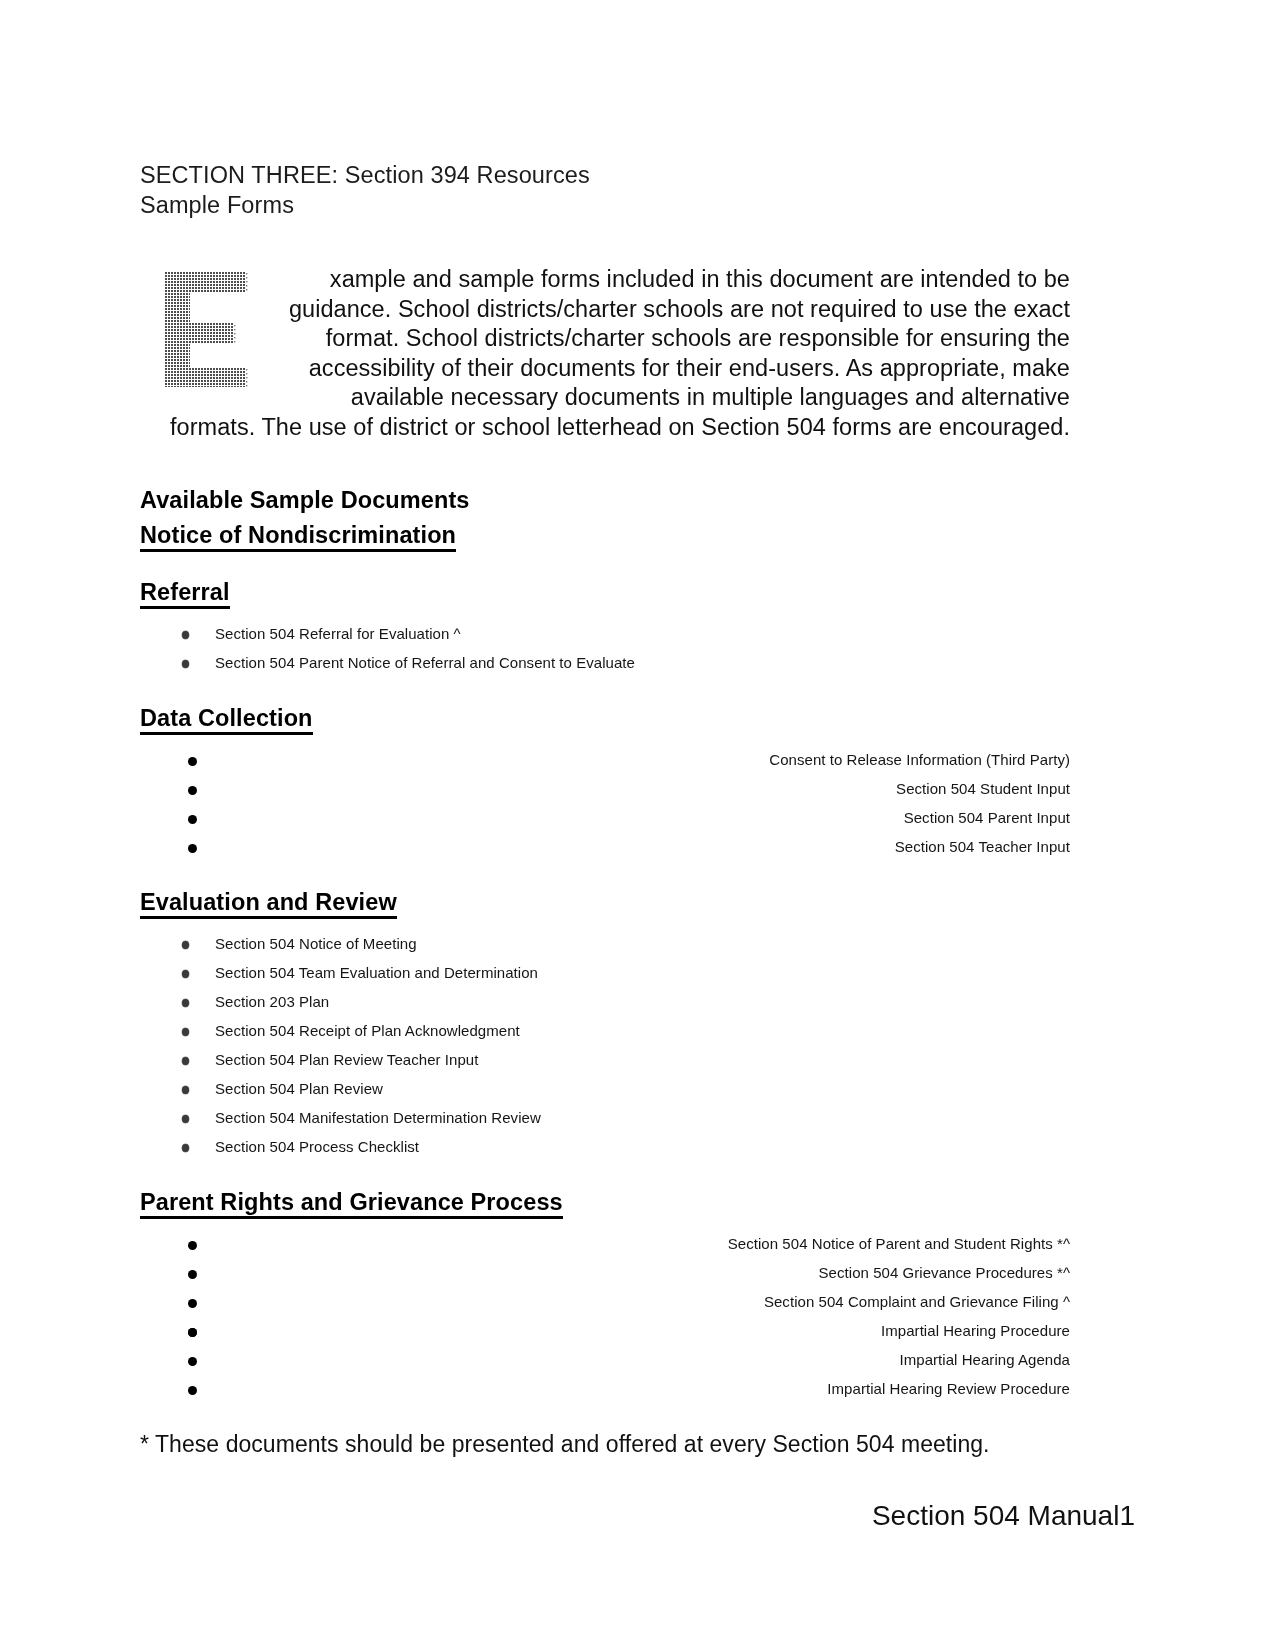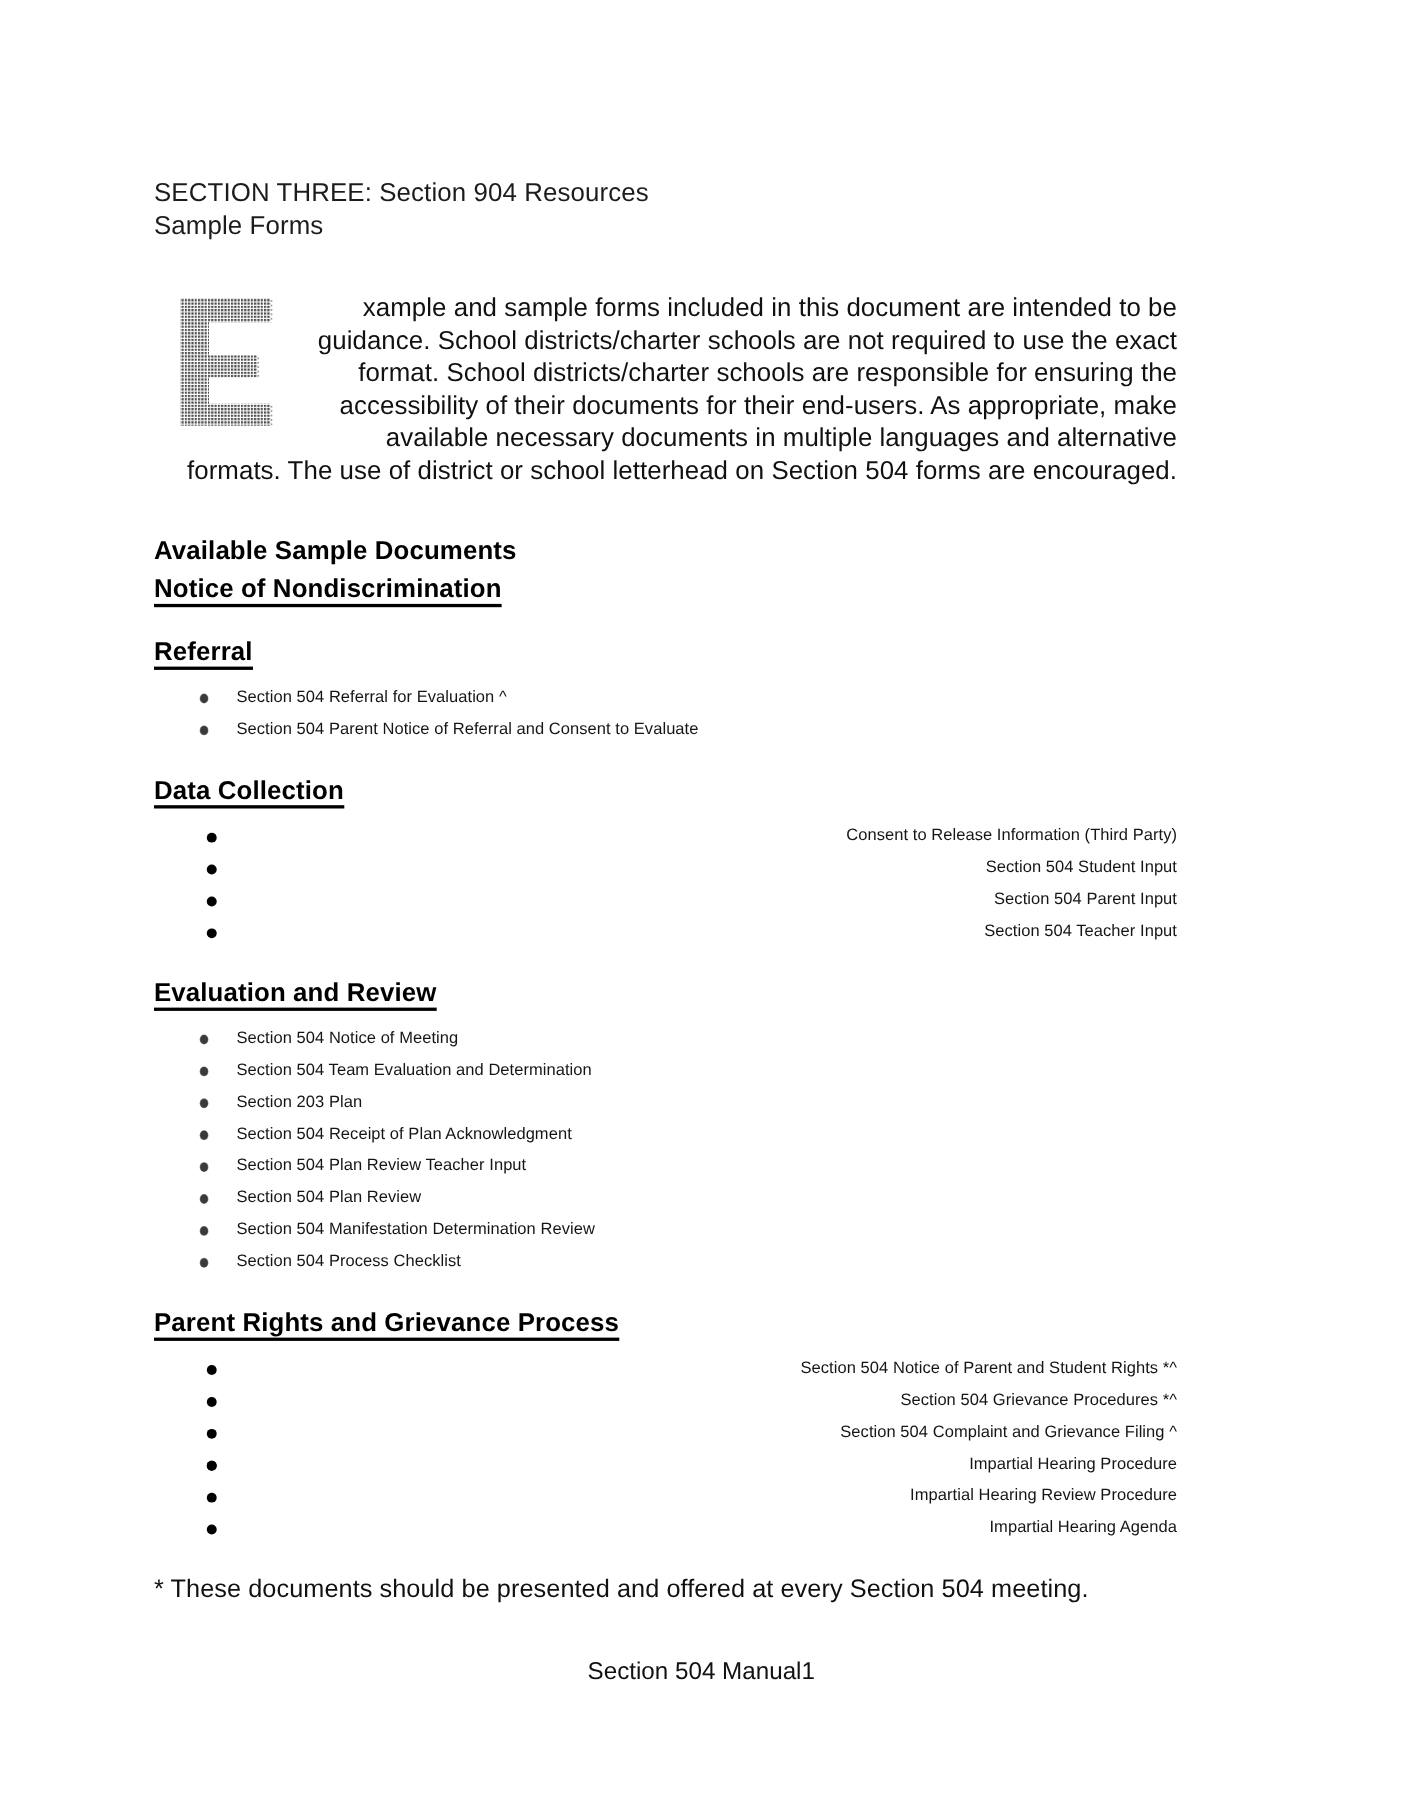--- a/index.html
+++ b/index.html
@@ -132,35 +132,35 @@
     letter-spacing: 0.05px;
   }
 
   
   .page-footer {
     position: absolute;
     left: 140px;
     right: 140px;
     bottom: 118px;
     display: flex;
-    justify-content: center;
+    justify-content: flex-end;
     align-items: baseline;
-    font-size: 22px;
+    font-size: 28px;
     color: #111;
   }
 </style>
 </head>
 <body>
 
 <div class="page">
 
   <div class="content">
 
     <div class="runhead">
-      <div>SECTION THREE: Section 904 Resources</div>
+      <div>SECTION THREE: Section 394 Resources</div>
       <div>Sample Forms</div>
     </div>
 
     <div class="intro-block">
       <div class="dropcap">
         <svg width="88" height="120" viewBox="0 0 88 120" aria-hidden="true">
           <defs>
             <pattern id="halftone" width="3" height="3" patternUnits="userSpaceOnUse">
               <rect width="3" height="3" fill="#ffffff"></rect>
               <rect width="2" height="2" fill="#4d4d4d"></rect>
@@ -227,22 +227,22 @@
     </div>
 
     <div class="heading-gap">
       <h2 class="sec underline"><span class="txt">Parent Rights and Grievance Process</span></h2>
       <ul class="doclist solid">
         <li><span class="bullet"></span><span>Section 504 Notice of Parent and Student Rights *^</span></li>
         <li><span class="bullet"></span><span>Section 504 Grievance Procedures *^</span></li>
         <li><span class="bullet"></span><span>Section 504 Complaint and Grievance Filing ^</span></li>
         <li><span class="bullet"></span></li>
         <li><span class="bullet"></span><span>Impartial Hearing Procedure</span></li>
+        <li><span class="bullet"></span><span>Impartial Hearing Agenda</span></li>
         <li><span class="bullet"></span><span>Impartial Hearing Review Procedure</span></li>
-        <li><span class="bullet"></span><span>Impartial Hearing Agenda</span></li>
       </ul>
     </div>
 
     <div class="footnote">* These documents should be presented and offered at every Section 504 meeting.</div>
 
   </div>
 
   <div class="page-footer">
     <div>Section 504 Manual</div>
     <div>1</div>

